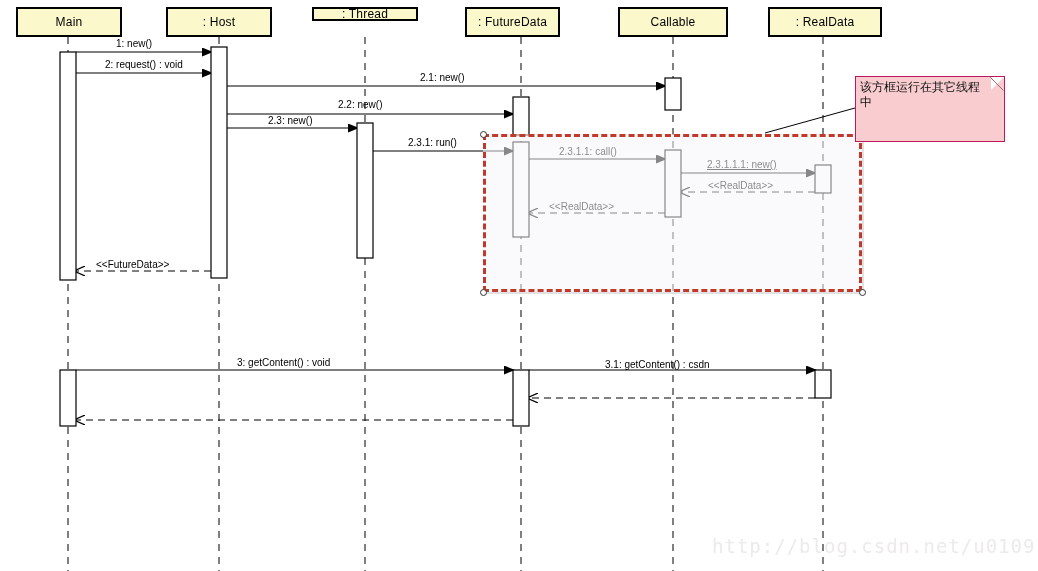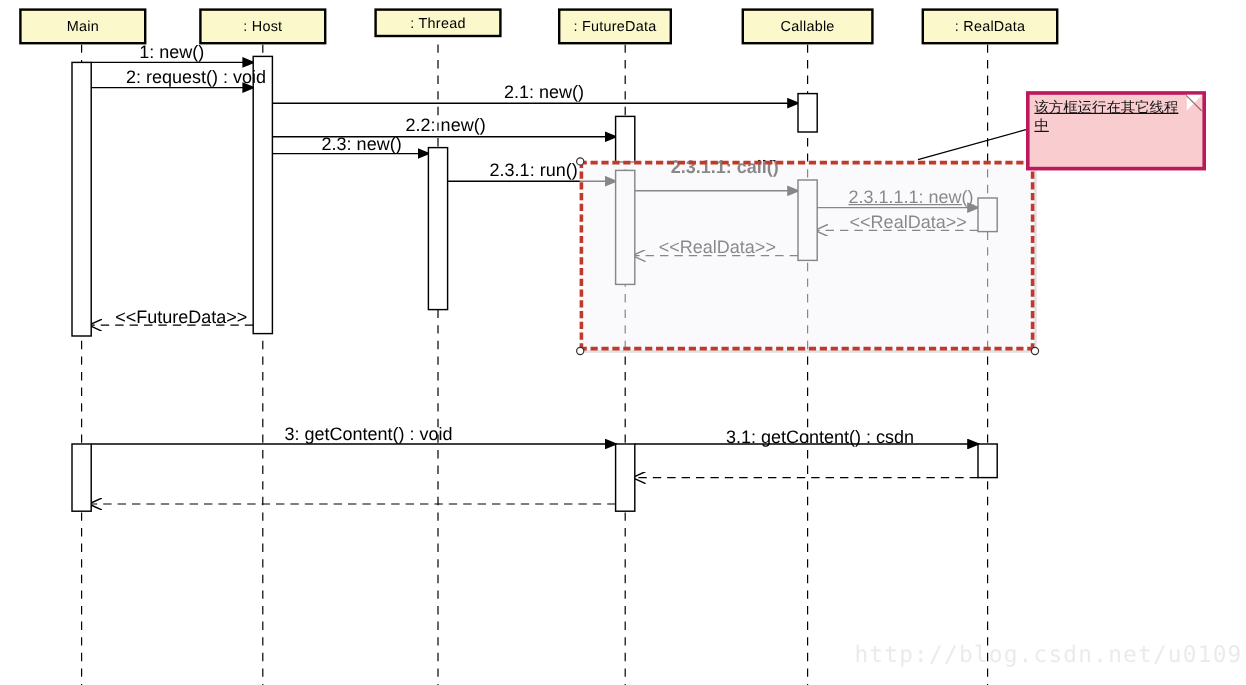--- a/index.html
+++ b/index.html
@@ -31,37 +31,36 @@
     border: 2px solid #000000;
     display: flex;
     align-items: center;
     justify-content: center;
     font-size: 12px;
     color: #000000;
     letter-spacing: 0.2px;
   }
   .msg-label {
     position: absolute;
-    font-size: 15px;
+    font-size: 10px;
     color: #000000;
     white-space: nowrap;
     background: transparent;
     line-height: 12px;
   }
   .note-box {
     position: absolute;
     box-sizing: border-box;
     background: #f9ccd0;
-    border: 3px solid #be185d;
+    border: 1px solid #be185d;
     font-size: 12px;
     color: #111111;
     padding: 3px 20px 0 4px;
     font-family: "DejaVu Sans", sans-serif;
     line-height: 15px;
-    text-decoration: underline;
   }
   .note-fold {
     position: absolute;
     width: 0;
     height: 0;
     border-left: 13px solid #ffffff;
     border-bottom: 13px solid transparent;
     right: 0;
     top: 0;
   }
@@ -159,41 +158,41 @@
       </g>
   </svg>
 
   <div id="lifeline-headers">
       <div class="lifeline-header-box" style="left: 16px; top: 7px; width: 106px; height: 30px;">
         <span>Main</span>
       </div>
       <div class="lifeline-header-box" style="left: 166px; top: 7px; width: 106px; height: 30px;">
         <span>: Host</span>
       </div>
-      <div class="lifeline-header-box" style="left: 312px; top: 7px; width: 106px; height: 24px; text-align: center;">
+      <div class="lifeline-header-box" style="left: 312px; top: 7px; width: 106px; height: 14px; text-align: center;">
         <span>: Thread</span>
       </div>
       <div class="lifeline-header-box" style="left: 465px; top: 7px; width: 95px; height: 30px;">
         <span>: FutureData</span>
       </div>
       <div class="lifeline-header-box" style="left: 618px; top: 7px; width: 110px; height: 30px; justify-content: center;">
         <span>Callable</span>
       </div>
       <div class="lifeline-header-box" style="left: 768px; top: 7px; width: 114px; height: 30px;">
         <span>: RealData</span>
       </div>
     </div>
   <div id="message-labels">
       <div class="msg-label" style="left: 116px; top: 38px;">1: new()</div>
       <div class="msg-label" style="left: 105px; top: 59px;">2: request() : void</div>
       <div class="msg-label" style="left: 420px; top: 72px;">2.1: new()</div>
       <div class="msg-label" style="left: 338px; top: 99px;">2.2: new()</div>
       <div class="msg-label" style="left: 268px; top: 115px;">2.3: new()</div>
       <div class="msg-label" style="left: 408px; top: 137px;">2.3.1: run()</div>
-      <div class="msg-label" style="left: 559px; top: 134px; font-weight: bold;">2.3.1.1: call()</div>
+      <div class="msg-label" style="left: 559px; top: 146px;">2.3.1.1: call()</div>
       <div class="msg-label" style="left: 707px; top: 159px; text-decoration: underline;">2.3.1.1.1: new()</div>
       <div class="msg-label" style="left: 708px; top: 180px;">&lt;&lt;RealData&gt;&gt;</div>
       <div class="msg-label" style="left: 549px; top: 201px;">&lt;&lt;RealData&gt;&gt;</div>
       <div class="msg-label" style="left: 96px; top: 259px;">&lt;&lt;FutureData&gt;&gt;</div>
       <div class="msg-label" style="left: 237px; top: 357px; text-align: right;">3: getContent() : void</div>
       <div class="msg-label" style="left: 605px; top: 359px;">3.1: getContent() : csdn</div>
     </div>
 
   <div class="thread-frame" id="thread-frame" style="left: 483px; top: 134px; width: 379px; height: 158px; border-color: rgb(192, 57, 43);"></div>
   <div class="corner-dot" id="dot-tl" style="left: 479.5px; top: 130.5px;"></div>

